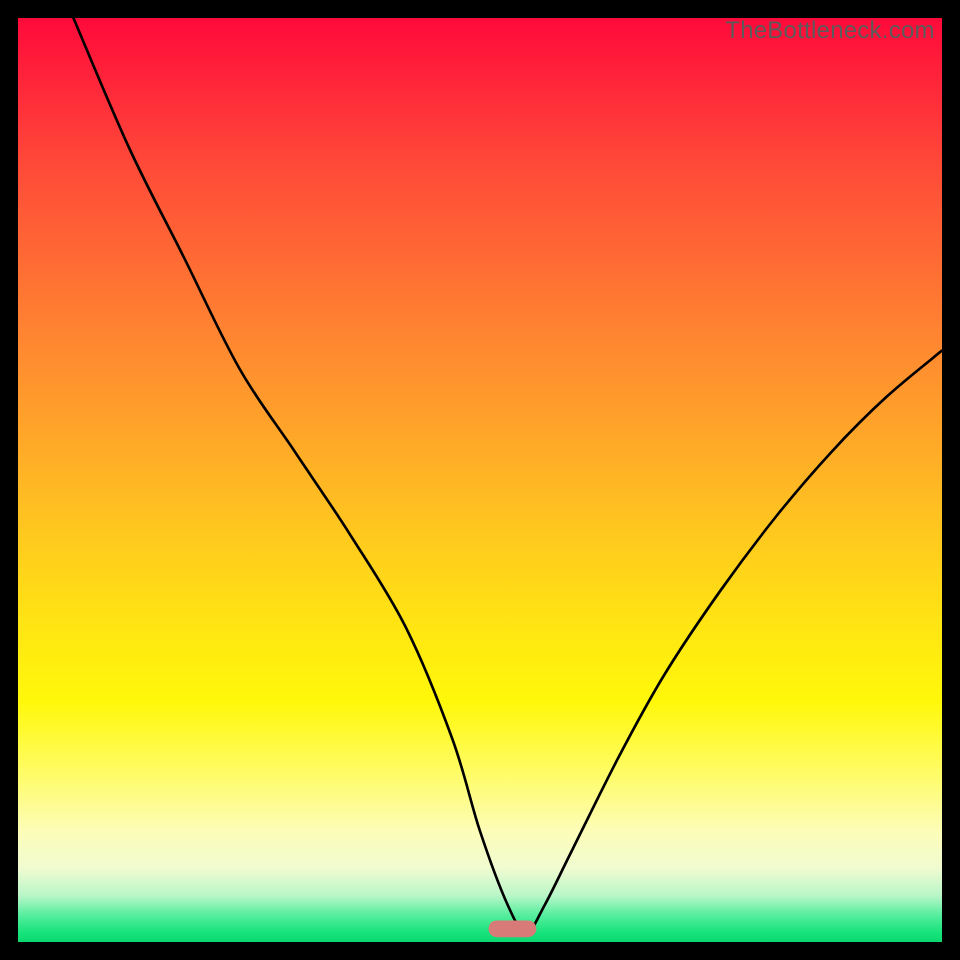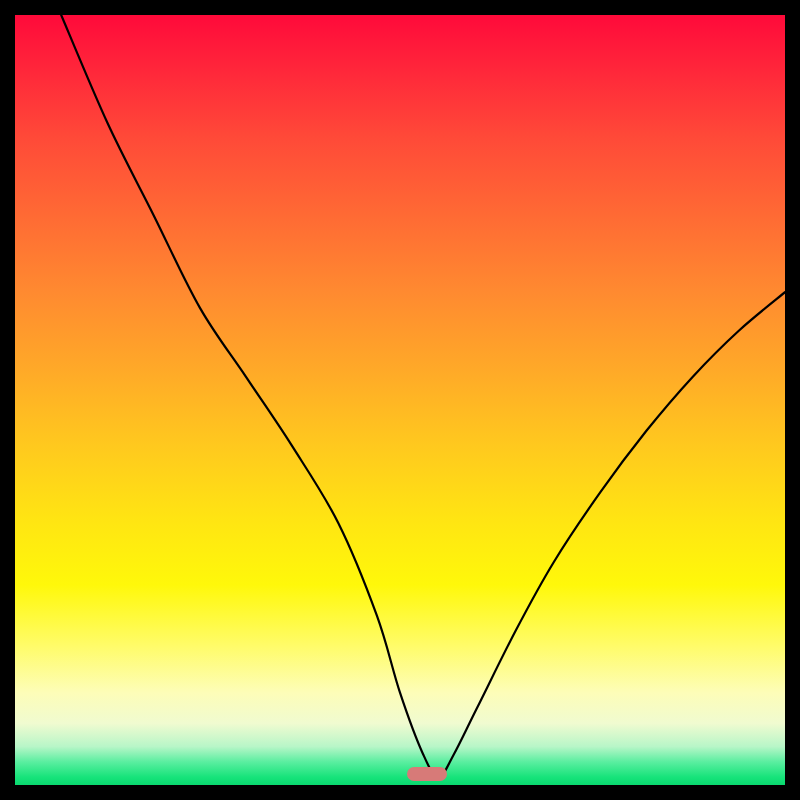--- a/index.html
+++ b/index.html
@@ -71,20 +71,21 @@
     border-radius: 7px;
     background: #d77a78;
   }
 </style>
 </head>
 <body>
 
 <div class="frame">
   <div class="plot-area">
 
+    <div class="watermark">TheBottleneck.com</div>
 
     <svg class="curve-svg" viewBox="0 0 770 770" preserveAspectRatio="none">
       <path class="curve-path" d="M 46.2 0.0 C 53.9 18.0, 77.0 74.4, 92.4 107.8 C 107.8 141.2, 123.2 169.4, 138.6 200.2 C 154.0 231.0, 169.4 265.7, 184.8 292.6 C 200.2 319.6, 215.6 338.8, 231.0 361.9 C 246.4 385.0, 261.8 406.8, 277.2 431.2 C 292.6 455.6, 309.3 480.0, 323.4 508.2 C 337.5 536.4, 351.6 572.4, 361.9 600.6 C 372.2 628.8, 377.3 654.5, 385.0 677.6 C 392.7 700.7, 401.7 725.1, 408.1 739.2 C 414.5 753.3, 418.4 762.3, 423.5 762.3 C 428.6 762.3, 432.5 750.8, 438.9 739.2 C 445.3 727.7, 451.7 713.5, 462.0 693.0 C 472.3 672.5, 487.7 640.4, 500.5 616.0 C 513.3 591.6, 524.9 569.8, 539.0 546.7 C 553.1 523.6, 569.8 499.2, 585.2 477.4 C 600.6 455.6, 616.0 435.1, 631.4 415.8 C 646.8 396.6, 662.2 378.6, 677.6 361.9 C 693.0 345.2, 708.4 329.8, 723.8 315.7 C 739.2 301.6, 762.3 283.6, 770.0 277.2"></path>
     </svg>
 
     <div class="marker" style="left:392px;top:752px;width:40px;"></div>
 
   </div>
 </div>
 

